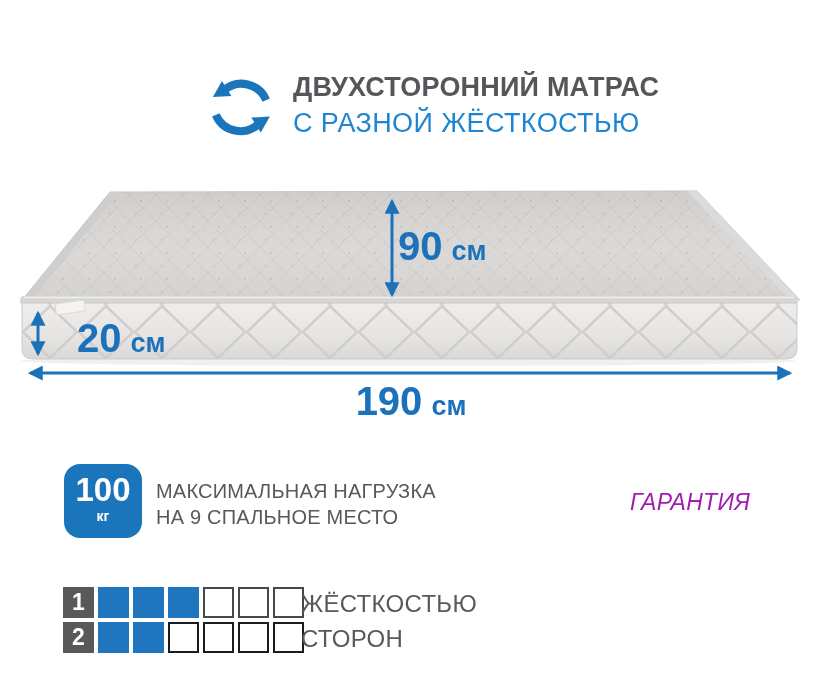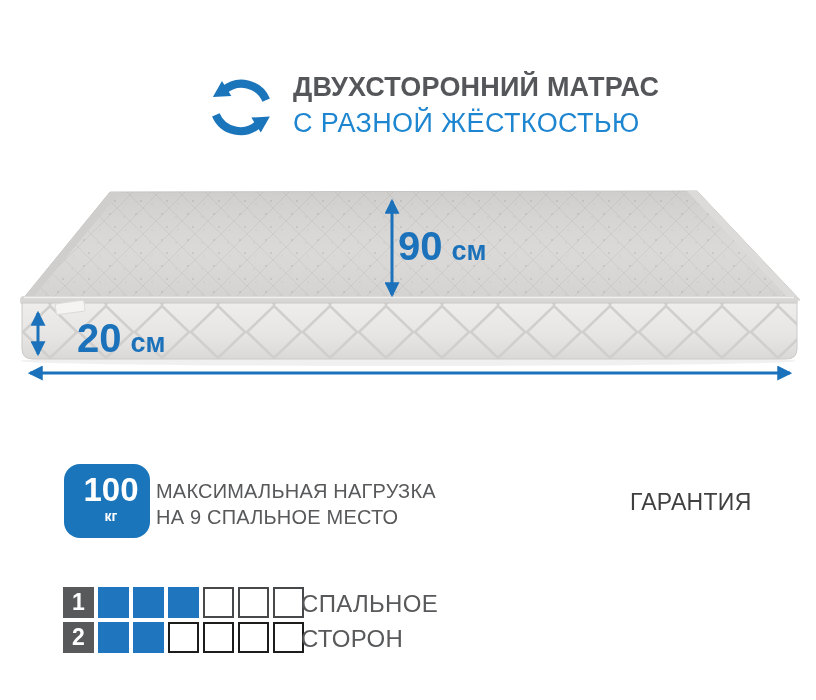--- a/index.html
+++ b/index.html
@@ -20,24 +20,24 @@
   .dim .val{font-size:40px;line-height:1;display:inline-block;vertical-align:baseline;}
   .dim .unit{font-size:27px;margin-left:9px;display:inline-block;vertical-align:baseline;}
   .dim-depth{left:398px;top:226px;}
   .dim-height{left:57px;top:318px;margin-left:20px;}
   .dim-length{left:311px;top:381px;width:200px;text-align:center;}
 
   
   .badge{position:absolute;width:78px;height:74px;background:#1b75bb;border-radius:16px;color:#fff;text-align:center;font-weight:bold;}
   .badge .bval{font-size:33px;line-height:1;margin-top:9px;}
   .badge .bunit{font-size:14px;line-height:1;margin-top:3px;text-align:center;}
-  .badge-load{left:64px;top:464px;padding-left:8px;}
+  .badge-load{left:64px;top:464px;}
   .badge-warranty{left:537px;top:464px;}
   .load-text{position:absolute;left:156px;top:478px;font-size:20px;color:#58595b;line-height:26px;letter-spacing:.2px;}
-  .warranty-text{position:absolute;left:630px;top:489px;font-size:23px;color:#404040;letter-spacing:.3px;}
+  .warranty-text{position:absolute;left:630px;top:489px;font-size:23px;color:#a21caf;letter-spacing:.3px;font-style:italic;}
 
   
   .frow{position:absolute;display:flex;gap:4px;}
   .frow-1{left:63px;top:587px;}
   .frow-2{left:63px;top:622px;}
   .fnum{width:31px;height:31px;background:#58595b;color:#fff;font-weight:bold;font-size:23px;display:flex;align-items:center;justify-content:center;}
   .fcell{width:31px;height:31px;box-sizing:border-box;}
   .fcell.filled{background:#1f76bf;}
   .fcell.empty{background:#fff;border:2px solid #47484a;}
   .frow-2 .fcell.empty{border-color:#1c1c1c;}
@@ -118,20 +118,23 @@
     <line x1="38" y1="313" x2="38" y2="354" stroke="#1b72bb" stroke-width="3" marker-start="url(#ah)" marker-end="url(#ah)"></line>
     <line x1="30" y1="373" x2="790" y2="373" stroke="#1b72bb" stroke-width="3" marker-start="url(#ah)" marker-end="url(#ah)"></line>
   </svg>
 
   <div class="dim dim-depth">
     <span class="val">90</span><span class="unit">см</span>
   </div>
   <div class="dim dim-height">
     <span class="val">20</span><span class="unit">см</span>
   </div>
+  <div class="dim dim-length">
+    <span class="val">190</span><span class="unit">см</span>
+  </div>
 
   <div class="badge badge-load">
     <div class="bval">100</div>
     <div class="bunit">кг</div>
   </div>
   <div class="load-text">
     <div>МАКСИМАЛЬНАЯ НАГРУЗКА</div>
     <div>НА 9 СПАЛЬНОЕ МЕСТО</div>
   </div>
 
@@ -153,17 +156,17 @@
     <div style="display:flex;gap:4px;">
         <div class="fcell filled"></div>
         <div class="fcell filled"></div>
         <div class="fcell empty"></div>
         <div class="fcell empty"></div>
         <div class="fcell empty"></div>
         <div class="fcell empty"></div>
       </div>
   </div>
   <div class="flabels">
-    <div>СПАЛЬНОЕ</div>
+    <div>ЖЁСТКОСТЬЮ</div>
     <div>СТОРОН</div>
   </div>
 
 </div>
 
 </body></html>

